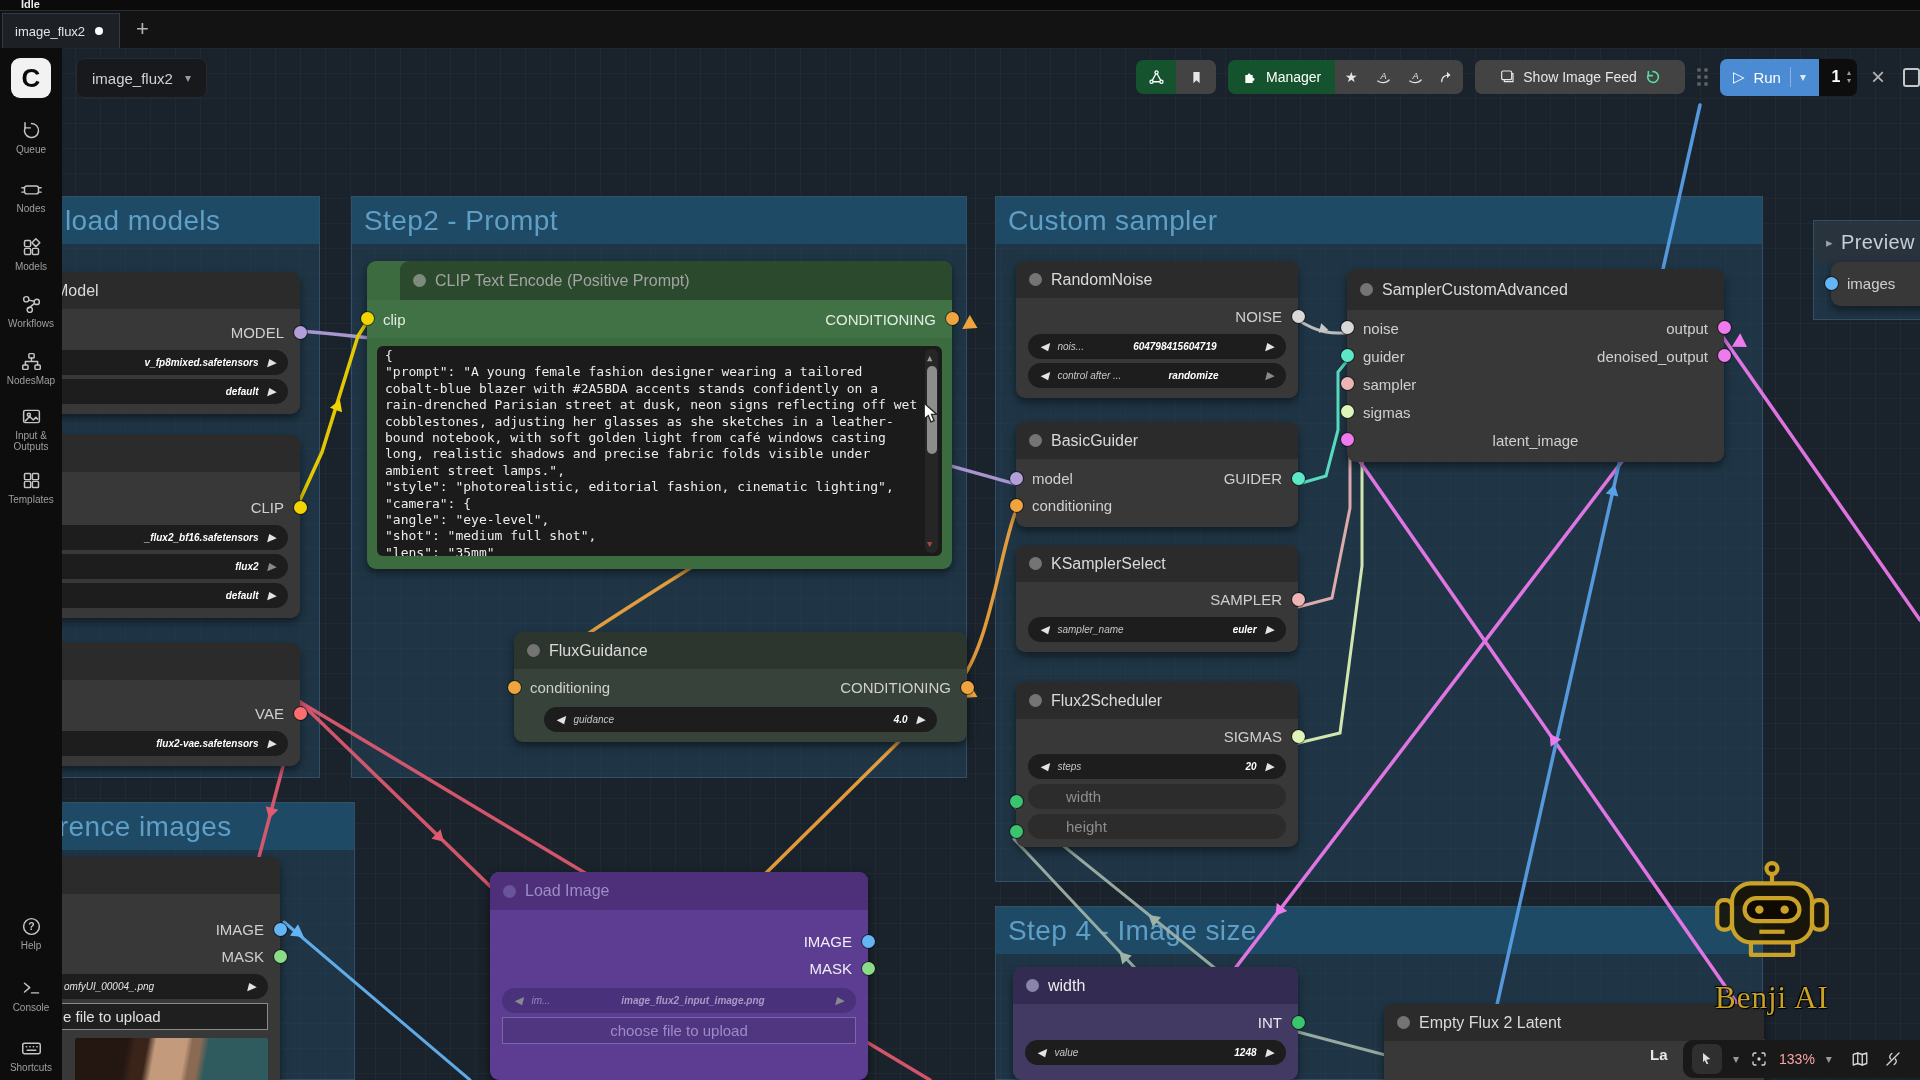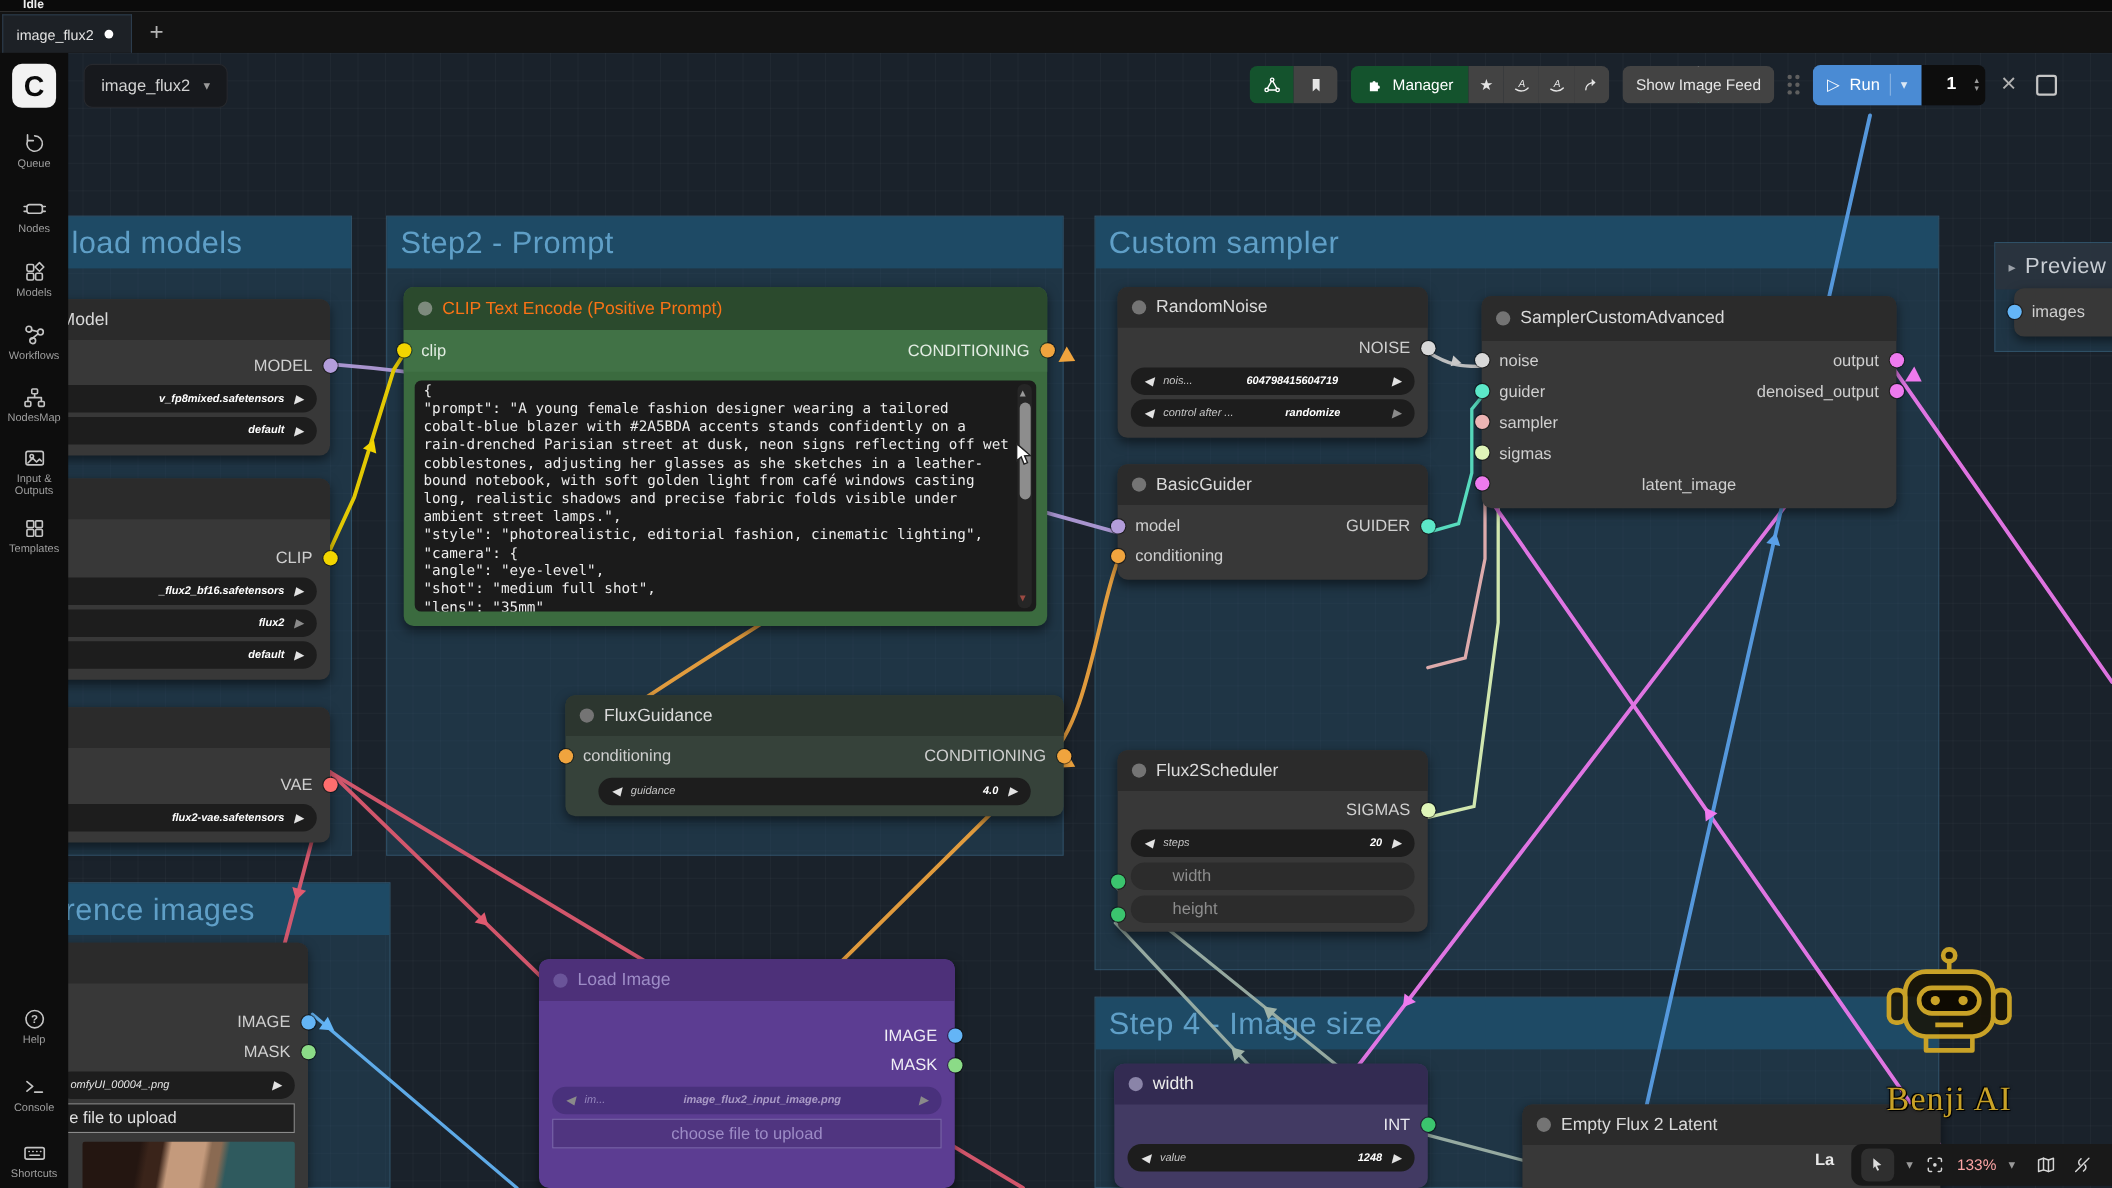--- a/index.html
+++ b/index.html
@@ -35,21 +35,21 @@
   .arr{font-size:11px;color:#e3e3e3;flex:none;}
   .arr.dim{color:#8a8a8a;}
   .g-tri-l::before{content:"◀";}
   .g-tri-r::before{content:"▶";}
   .pv{font-weight:bold;color:#fff;}
   .sp{flex:1;}
   .slotrow{position:relative;}
   .slotrow .inner{height:25px;margin:5px 12px;background:#2c2c2c;border-radius:13px;display:flex;align-items:center;padding-left:38px;color:#8d8d8d;font-size:15px;}
   
   .green{background:#3b6b3f;}
-  .green .nh{background:#2b4a2d;color:#f97316;height:39px;}
+  .green .nh{background:#2b4a2d;color:#a3a3a3;height:39px;margin-left:33px;}
   .green .band{background:#417246;height:38px;display:flex;align-items:center;justify-content:space-between;position:relative;padding:0 16px;font-size:15px;color:#e2ece2;}
   .ta{position:relative;background:#1b1b1b;border-radius:6px;color:#ececec;font-family:"DejaVu Sans Mono",monospace;font-size:13px;line-height:16.4px;white-space:pre-wrap;word-break:break-word;padding:2px 24px 2px 8px;margin:8px 10px 12px;height:206px;overflow:hidden;}
   .sb{position:absolute;right:4px;top:3px;bottom:3px;width:13px;background:#262626;border-radius:6px;}
   .sb .thumb{position:absolute;left:1.5px;width:10px;top:17px;height:88px;background:#8d8d8d;border-radius:5px;}
   .sb .up{position:absolute;top:1px;left:2px;font-size:9px;color:#9a9a9a;}
   .sb .up::before{content:"▲";}
   .sb .dn{position:absolute;bottom:1px;left:2px;font-size:9px;color:#9b4a42;}
   .sb .dn::before{content:"▼";}
   
   .vio{background:#423a63;}
@@ -304,20 +304,37 @@
     <div class="slot duo" style="margin-top:6px;">
       <span><span class="sdot in" style="background:#B39DDB"></span><span>model</span></span>
       <span><span>GUIDER</span><span class="sdot out" style="background:#5CE8C8"></span></span>
     </div>
     <div class="slot">
         <span class="sdot in" style="background:#F0A43E"></span>
         <span>conditioning</span>
       </div>
   </div>
 
+  <div class="node" style="left:1016px;top:545px;width:282px;">
+    <div class="nh">
+        <span class="hdot"></span>
+        <span>KSamplerSelect</span>
+      </div>
+    <div class="slot right" style="margin-top:4px;">
+        <span>SAMPLER</span>
+        <span class="sdot out" style="background:#ECB4B4"></span>
+      </div>
+    <div class="pill" style="margin-bottom:10px;">
+        <span class="arr g-tri-l"></span>
+        <span>sampler_name</span>
+        <span class="sp"></span>
+        <span class="pv">euler</span>
+        <span class="arr g-tri-r"></span>
+      </div>
+  </div>
 
   <div class="node" style="left:1016px;top:682px;width:282px;">
     <div class="nh">
         <span class="hdot"></span>
         <span>Flux2Scheduler</span>
       </div>
     <div class="slot right" style="margin-top:4px;">
         <span>SIGMAS</span>
         <span class="sdot out" style="background:#DFF5B8"></span>
       </div>
@@ -627,21 +644,21 @@
           </svg>
       </span>
       <span class="tbtn" style="width:32px;">
         <svg width="16" height="16" viewBox="0 0 24 24">
             <path d="M4 19c0-8 7-10 12-10"></path>
             <path d="M12 4l5 5-5 5" fill="#e6e6e6" stroke="none"></path>
           </svg>
       </span>
     </div>
     <div class="tseg">
-      <span class="tbtn" style="padding:0 12px;flex-direction:column;">
+      <span class="tbtn" style="padding:0 24px;">
         <svg width="16" height="16" viewBox="0 0 24 24">
             <rect x="4" y="3" width="15" height="13" rx="2"></rect>
             <path d="M8 16v3h13V7h-2"></path>
           </svg>
         <span>Show Image Feed</span>
         <svg width="16" height="16" viewBox="0 0 24 24">
             <path d="M12 4a8 8 0 1 1-7.5 5.5" stroke="#58DBA3" stroke-width="2.4"></path>
             <path d="M5 4v6h6" stroke="#58DBA3" stroke-width="2.4"></path>
           </svg>
       </span>

